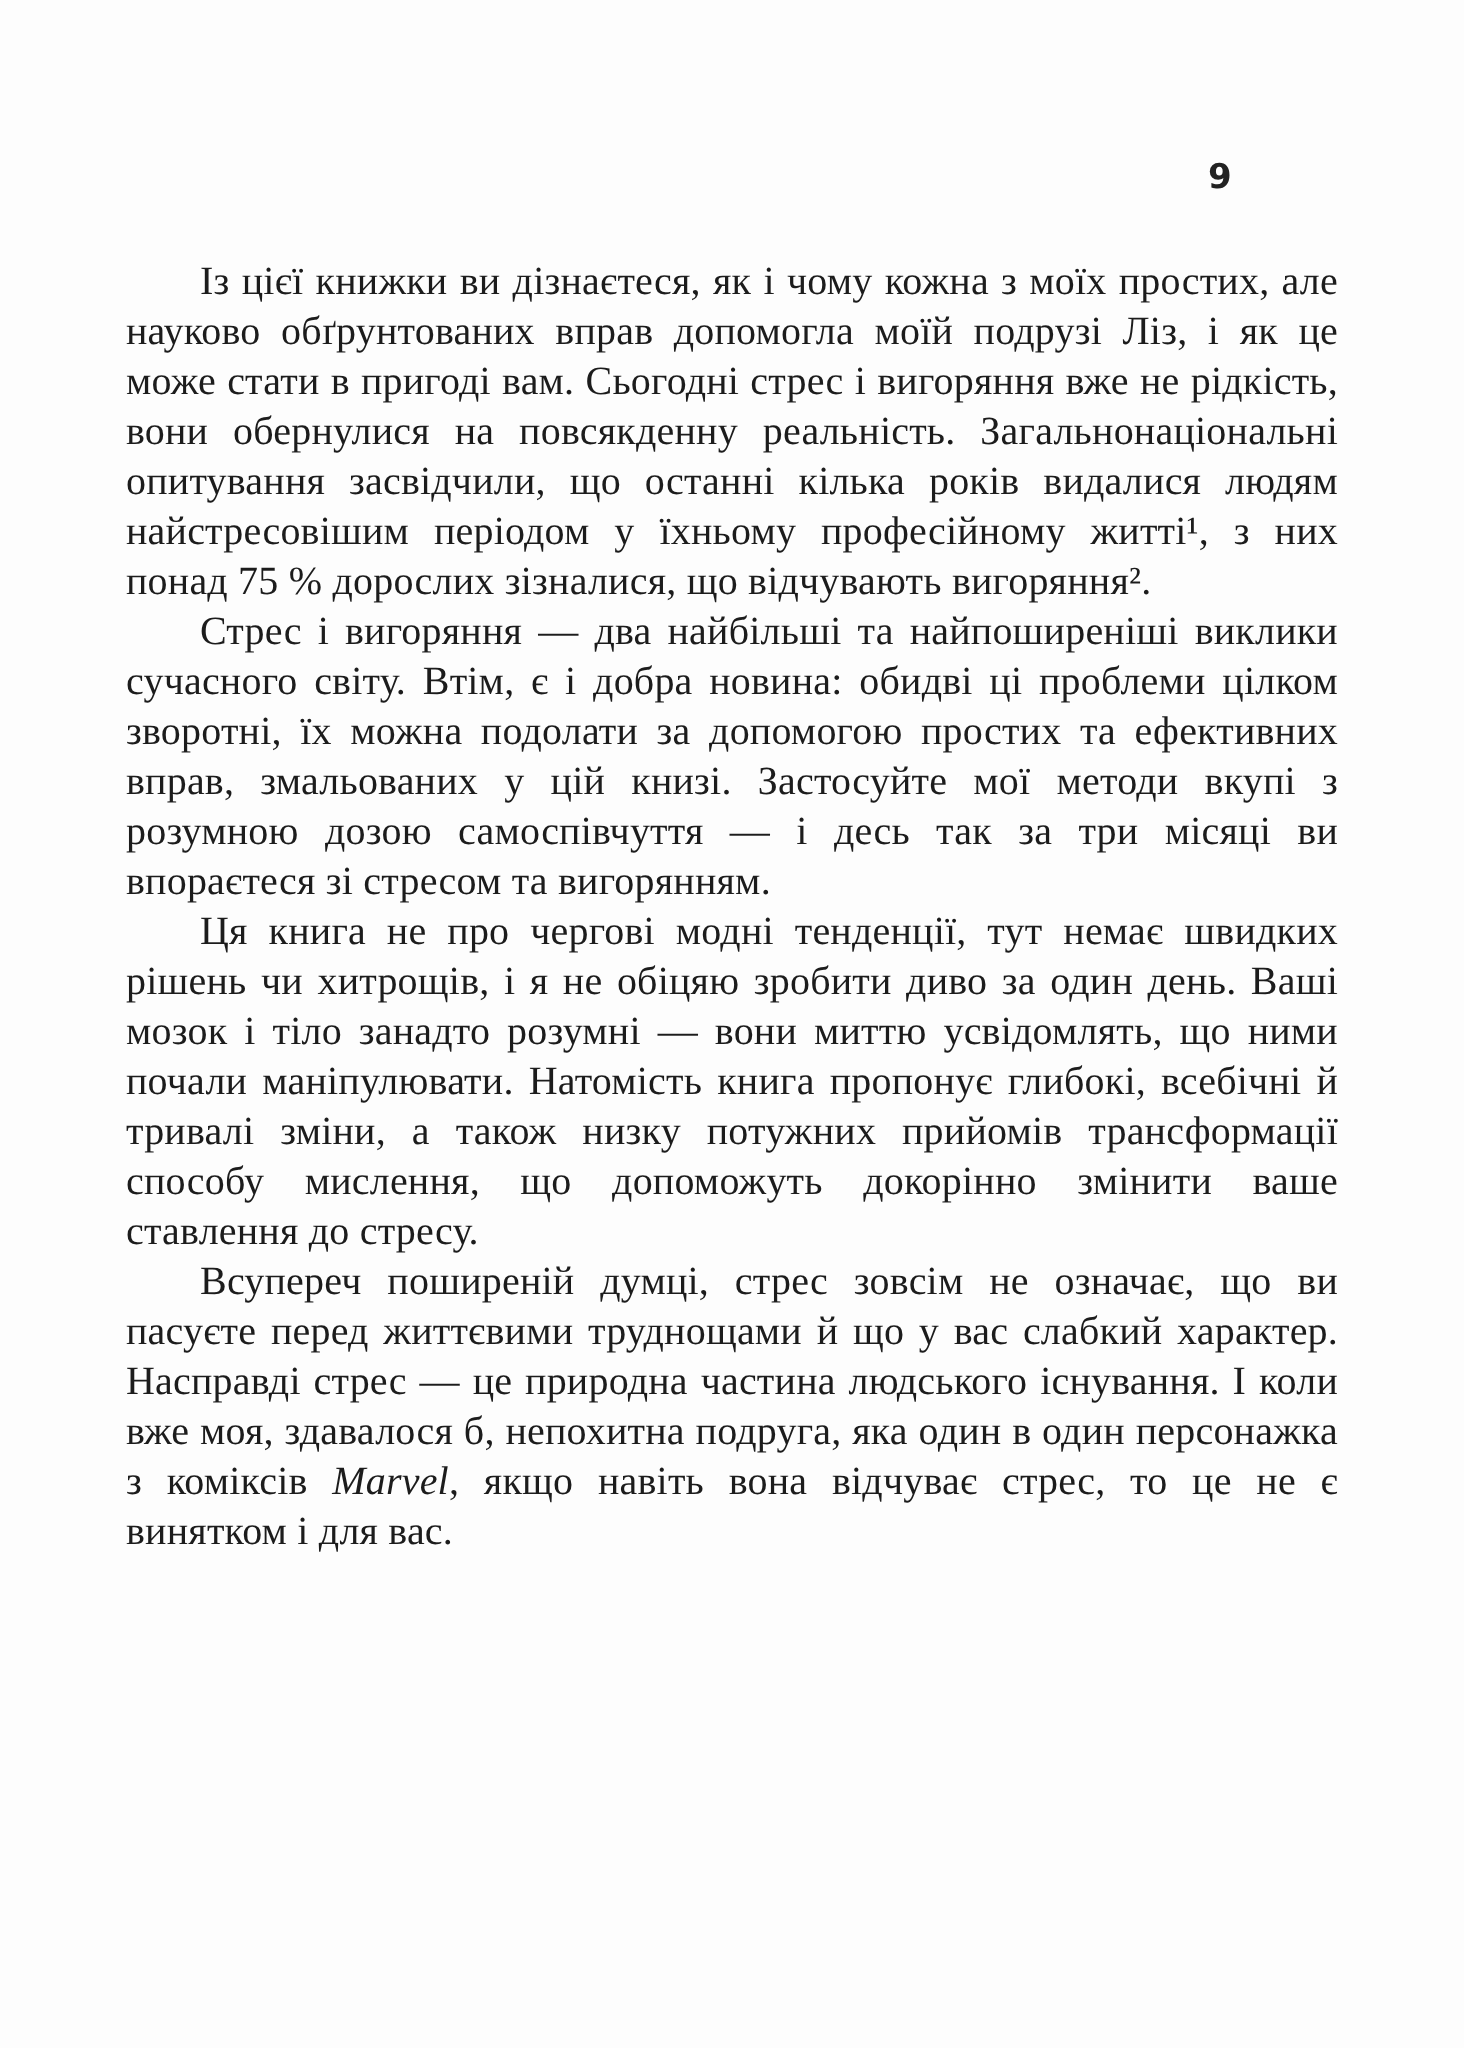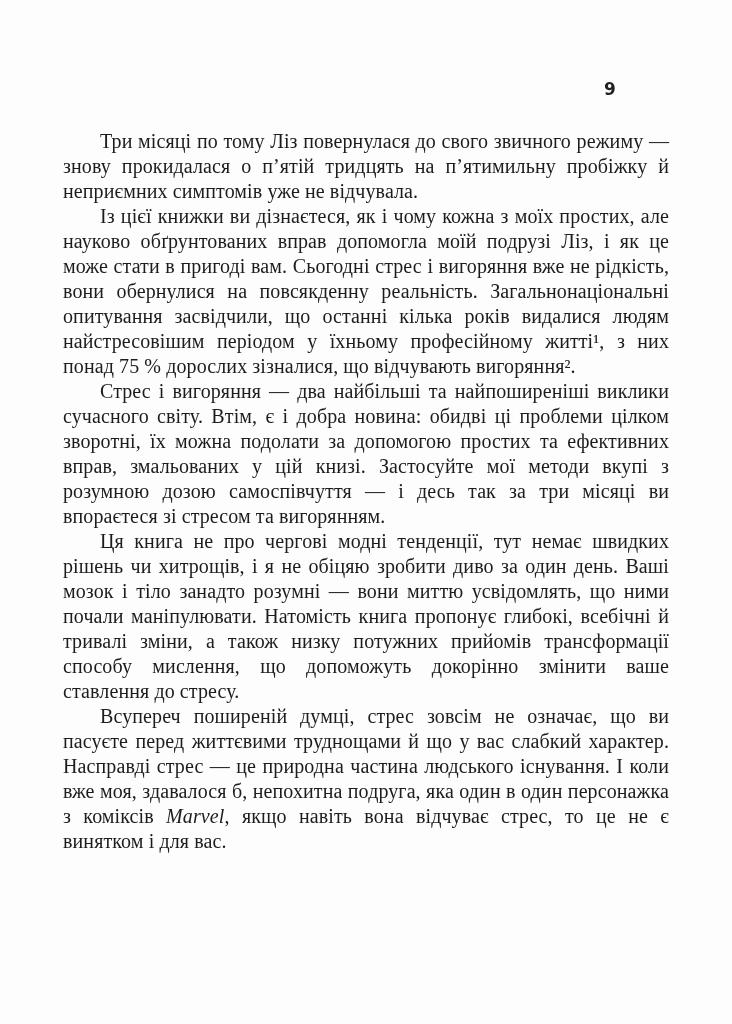--- a/index.html
+++ b/index.html
@@ -48,21 +48,20 @@
 </style>
 </head>
 <body>
 
 <div class="page">
 
   <div class="folio">9</div>
 
   <div class="text-block">
 
-    <p>Три місяці по тому Ліз повернулася до свого звичного режиму — знову прокидалася о п’ятій тридцять на п’ятимильну пробіжку й неприємних симптомів уже не відчувала.</p>
 
     <p>Із цієї книжки ви дізнаєтеся, як і чому кожна з моїх простих, але науково обґрунтованих вправ допомогла моїй подрузі Ліз, і як це може стати в пригоді вам. Сьогодні стрес і вигоряння вже не рідкість, вони обернулися на повсякденну реальність. Загальнонаціональні опитування засвідчили, що останні кілька років видалися людям найстресовішим періодом у їхньому професійному житті¹, з них понад 75 % дорослих зізналися, що відчувають вигоряння².</p>
 
     <p>Стрес і вигоряння — два найбільші та найпоширеніші виклики сучасного світу. Втім, є і добра новина: обидві ці проблеми цілком зворотні, їх можна подолати за допомогою простих та ефективних вправ, змальованих у цій книзі. Застосуйте мої методи вкупі з розумною дозою самоспівчуття — і десь так за три місяці ви впораєтеся зі стресом та вигорянням.</p>
 
     <p>Ця книга не про чергові модні тенденції, тут немає швидких рішень чи хитрощів, і я не обіцяю зробити диво за один день. Ваші мозок і тіло занадто розумні — вони миттю усвідомлять, що ними почали маніпулювати. Натомість книга пропонує глибокі, всебічні й тривалі зміни, а також низку потужних прийомів трансформації способу мислення, що допоможуть докорінно змінити ваше ставлення до стресу.</p>
 
     <p><span>Всупереч поширеній думці, стрес зовсім не означає, що ви пасуєте перед життєвими труднощами й що у вас слабкий характер. Насправді стрес — це природна частина людського існування. І коли вже моя, здавалося б, непохитна подруга, яка один в один персонажка з коміксів </span><em>Marvel</em><span>, якщо навіть вона відчуває стрес, то це не є винятком і для вас.</span></p>
 
   </div>

